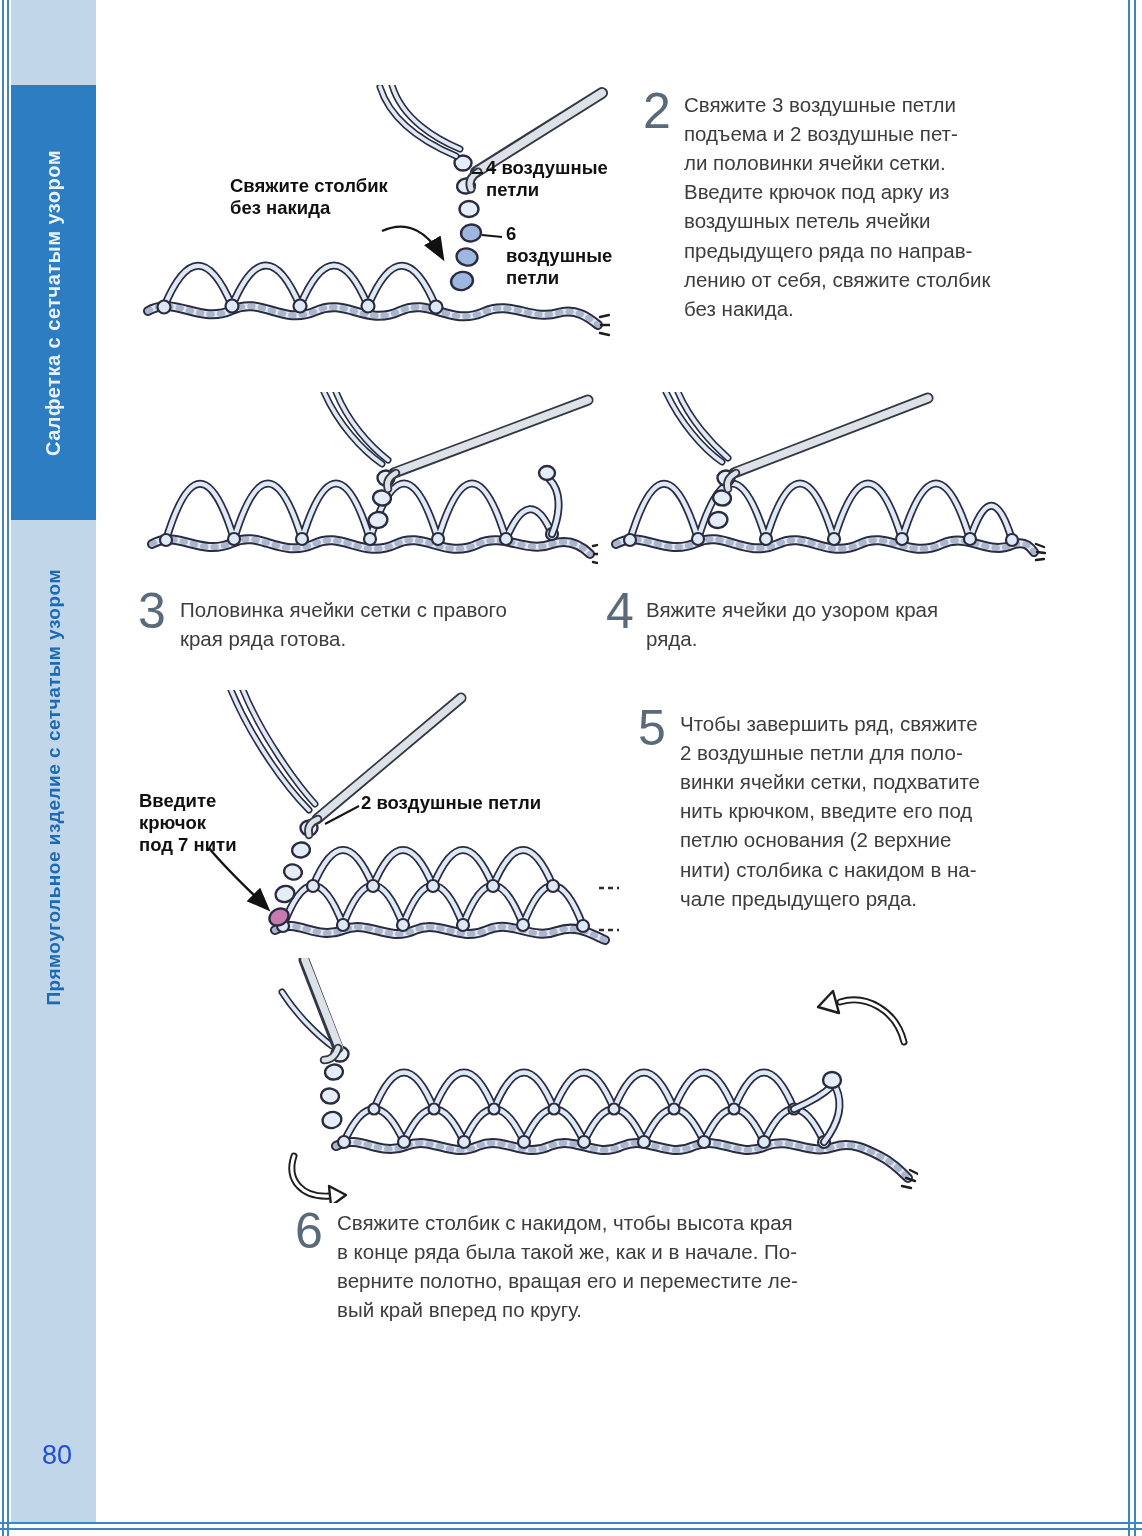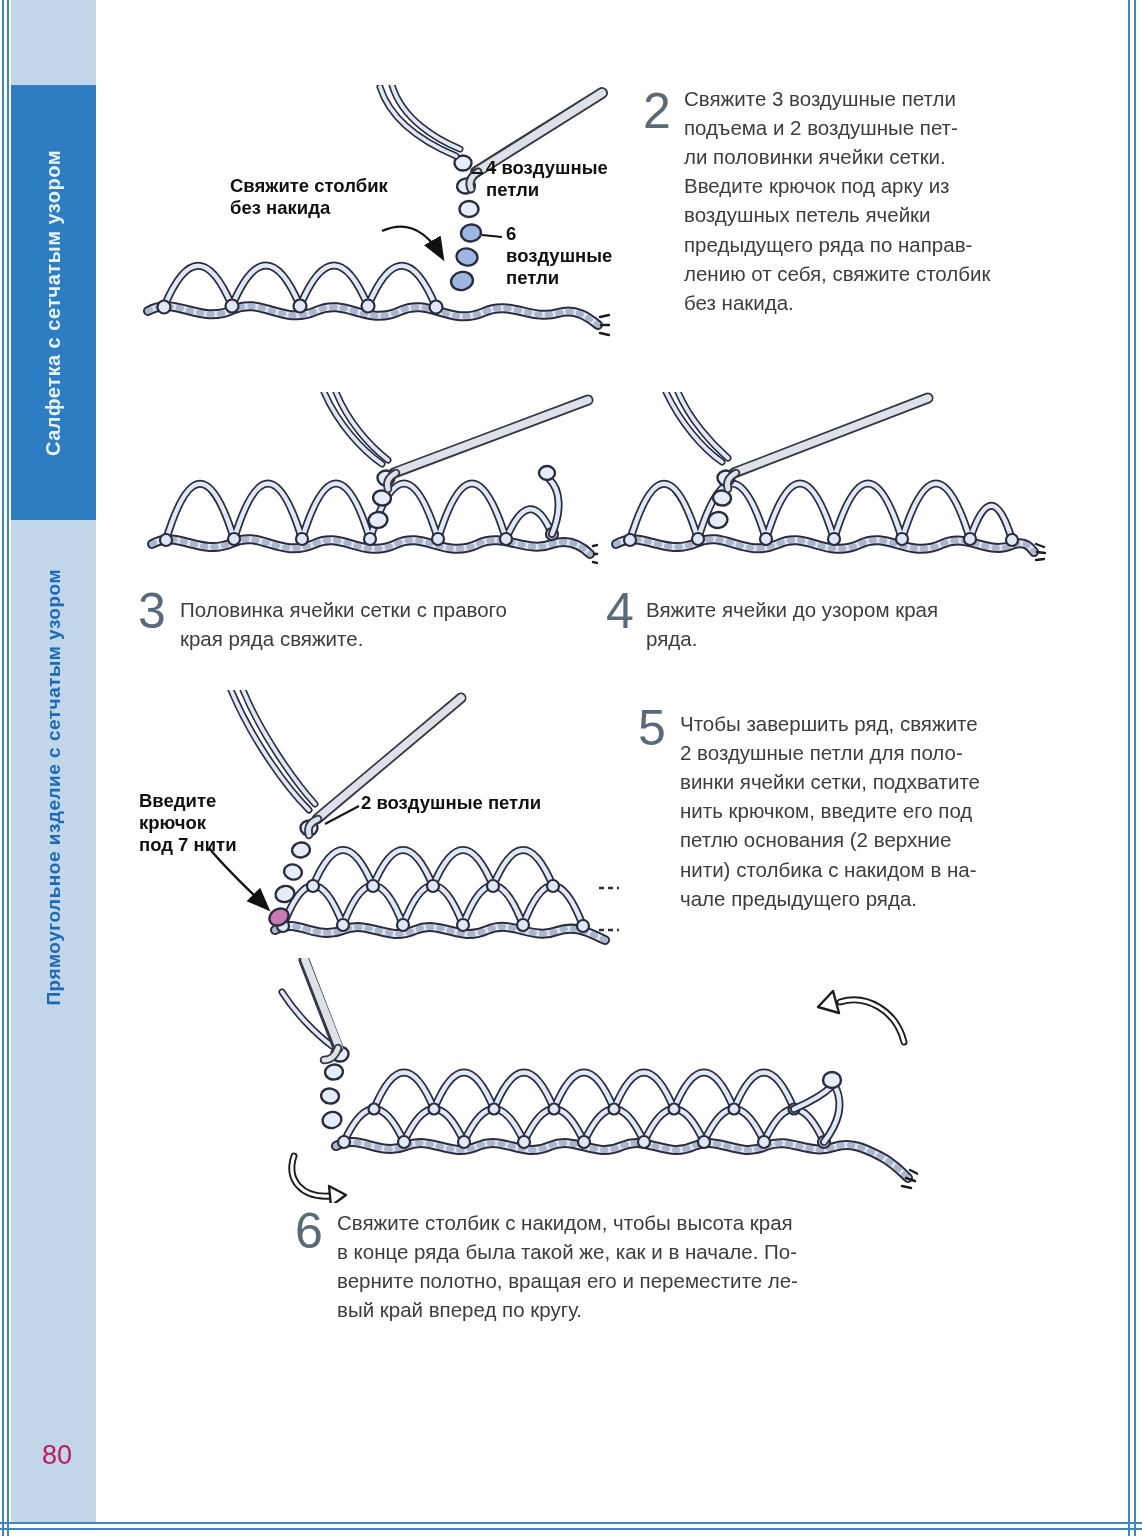--- a/index.html
+++ b/index.html
@@ -13,21 +13,21 @@
   
   .sidebar-bg{position:absolute;left:11px;top:0;width:85px;height:1522px;background:#c2d6ea;}
   .side-box{position:absolute;left:11px;top:85px;width:85px;height:435px;background:#2d7dc2;
     display:flex;align-items:center;justify-content:center;overflow:hidden;}
   .side-title2{position:absolute;left:11px;top:552px;width:85px;height:470px;
     display:flex;align-items:center;justify-content:center;overflow:hidden;}
   .vtext{writing-mode:vertical-rl;transform:rotate(180deg);font-weight:bold;
     font-size:20px;letter-spacing:.5px;white-space:nowrap;}
   .side-box .vtext{color:#e8f2fb;}
   .side-title2 .vtext{color:#1b6ab3;font-size:19px;}
-  .page-number{position:absolute;left:42px;top:1440px;font-size:27px;color:#be185d;}
+  .page-number{position:absolute;left:42px;top:1440px;font-size:27px;color:#1d4ed8;}
   
   .step-num{position:absolute;font-size:50px;line-height:1;color:#5a6a79;}
   .step-text{position:absolute;font-size:20.5px;line-height:1.42;color:#3d3d3d;white-space:pre-line;}
   
   .fig{position:absolute;text-decoration:underline;}
   .fig svg{display:block;width:100%;height:100%;}
   .fig-label{position:absolute;font-weight:bold;font-size:18.5px;line-height:1.18;color:#101010;white-space:pre-line;}
   
   .rD{fill:none;stroke:#2b2b40;stroke-linecap:round;stroke-linejoin:round;}
   .rL{fill:none;stroke:#dfe9f5;stroke-linecap:round;stroke-linejoin:round;}
@@ -59,21 +59,21 @@
 <div class="sidebar-bg"></div>
 <div class="side-box">
   <span class="vtext">Салфетка с сетчатым узором</span>
 </div>
 <div class="side-title2">
   <span class="vtext">Прямоугольное изделие с сетчатым узором</span>
 </div>
 <div class="page-number">80</div>
 
 <div class="step-num" style="left:643px;top:86px">2</div>
-<div class="step-text" style="left:684px;top:84px;width:360px">Свяжите 3 воздушные петли
+<div class="step-text" style="left:684px;top:90px;width:360px">Свяжите 3 воздушные петли
 подъема и 2 воздушные пет-
 ли половинки ячейки сетки.
 Введите крючок под арку из
 воздушных петель ячейки
 предыдущего ряда по направ-
 лению от себя, свяжите столбик
 без накида.</div>
 
 <div class="fig" style="left:130px;top:85px;width:480px;height:260px">
   <svg viewBox="0 0 480 260">
@@ -215,21 +215,21 @@
       <path class="hkD" stroke-width="11" d="M326,6 L132,81"></path>
       <path class="hkL" stroke-width="7.5" d="M326,6 L134,80"></path>
       <path class="hkD" stroke-width="8.5" d="M134,81 q-11,6 -8,16"></path>
       <path class="hkL" stroke-width="4.8" d="M134,81 q-11,6 -8,16"></path>
     </g>
   </svg>
 </div>
 
 <div class="step-num" style="left:138px;top:586px">3</div>
 <div class="step-text" style="left:180px;top:595px;width:410px">Половинка ячейки сетки с правого
-края ряда свяжите.</div>
+края ряда готова.</div>
 <div class="step-num" style="left:606px;top:586px">4</div>
 <div class="step-text" style="left:646px;top:595px;width:390px">Вяжите ячейки до узором края
 ряда.</div>
 
 <div class="step-num" style="left:638px;top:703px">5</div>
 <div class="step-text" style="left:680px;top:709px;width:370px">Чтобы завершить ряд, свяжите
 2 воздушные петли для поло-
 винки ячейки сетки, подхватите
 нить крючком, введите его под
 петлю основания (2 верхние

